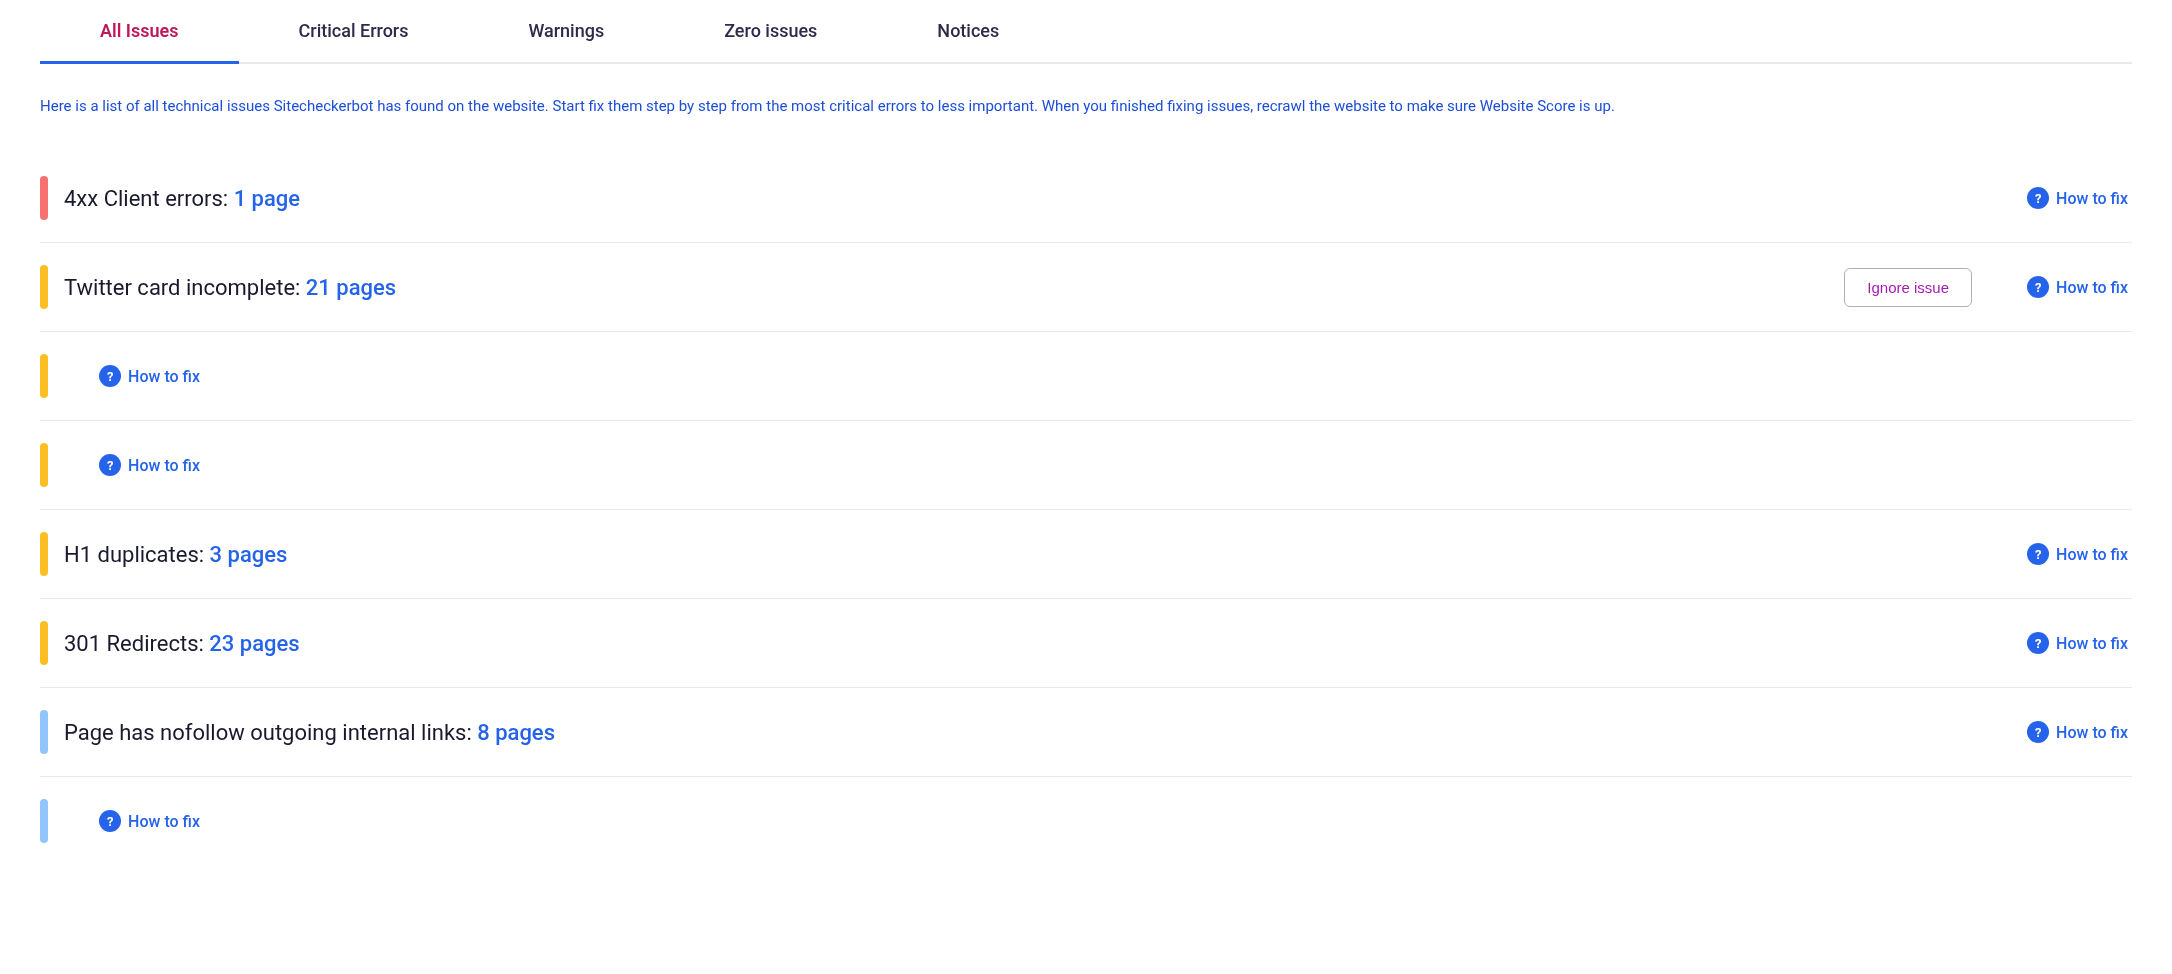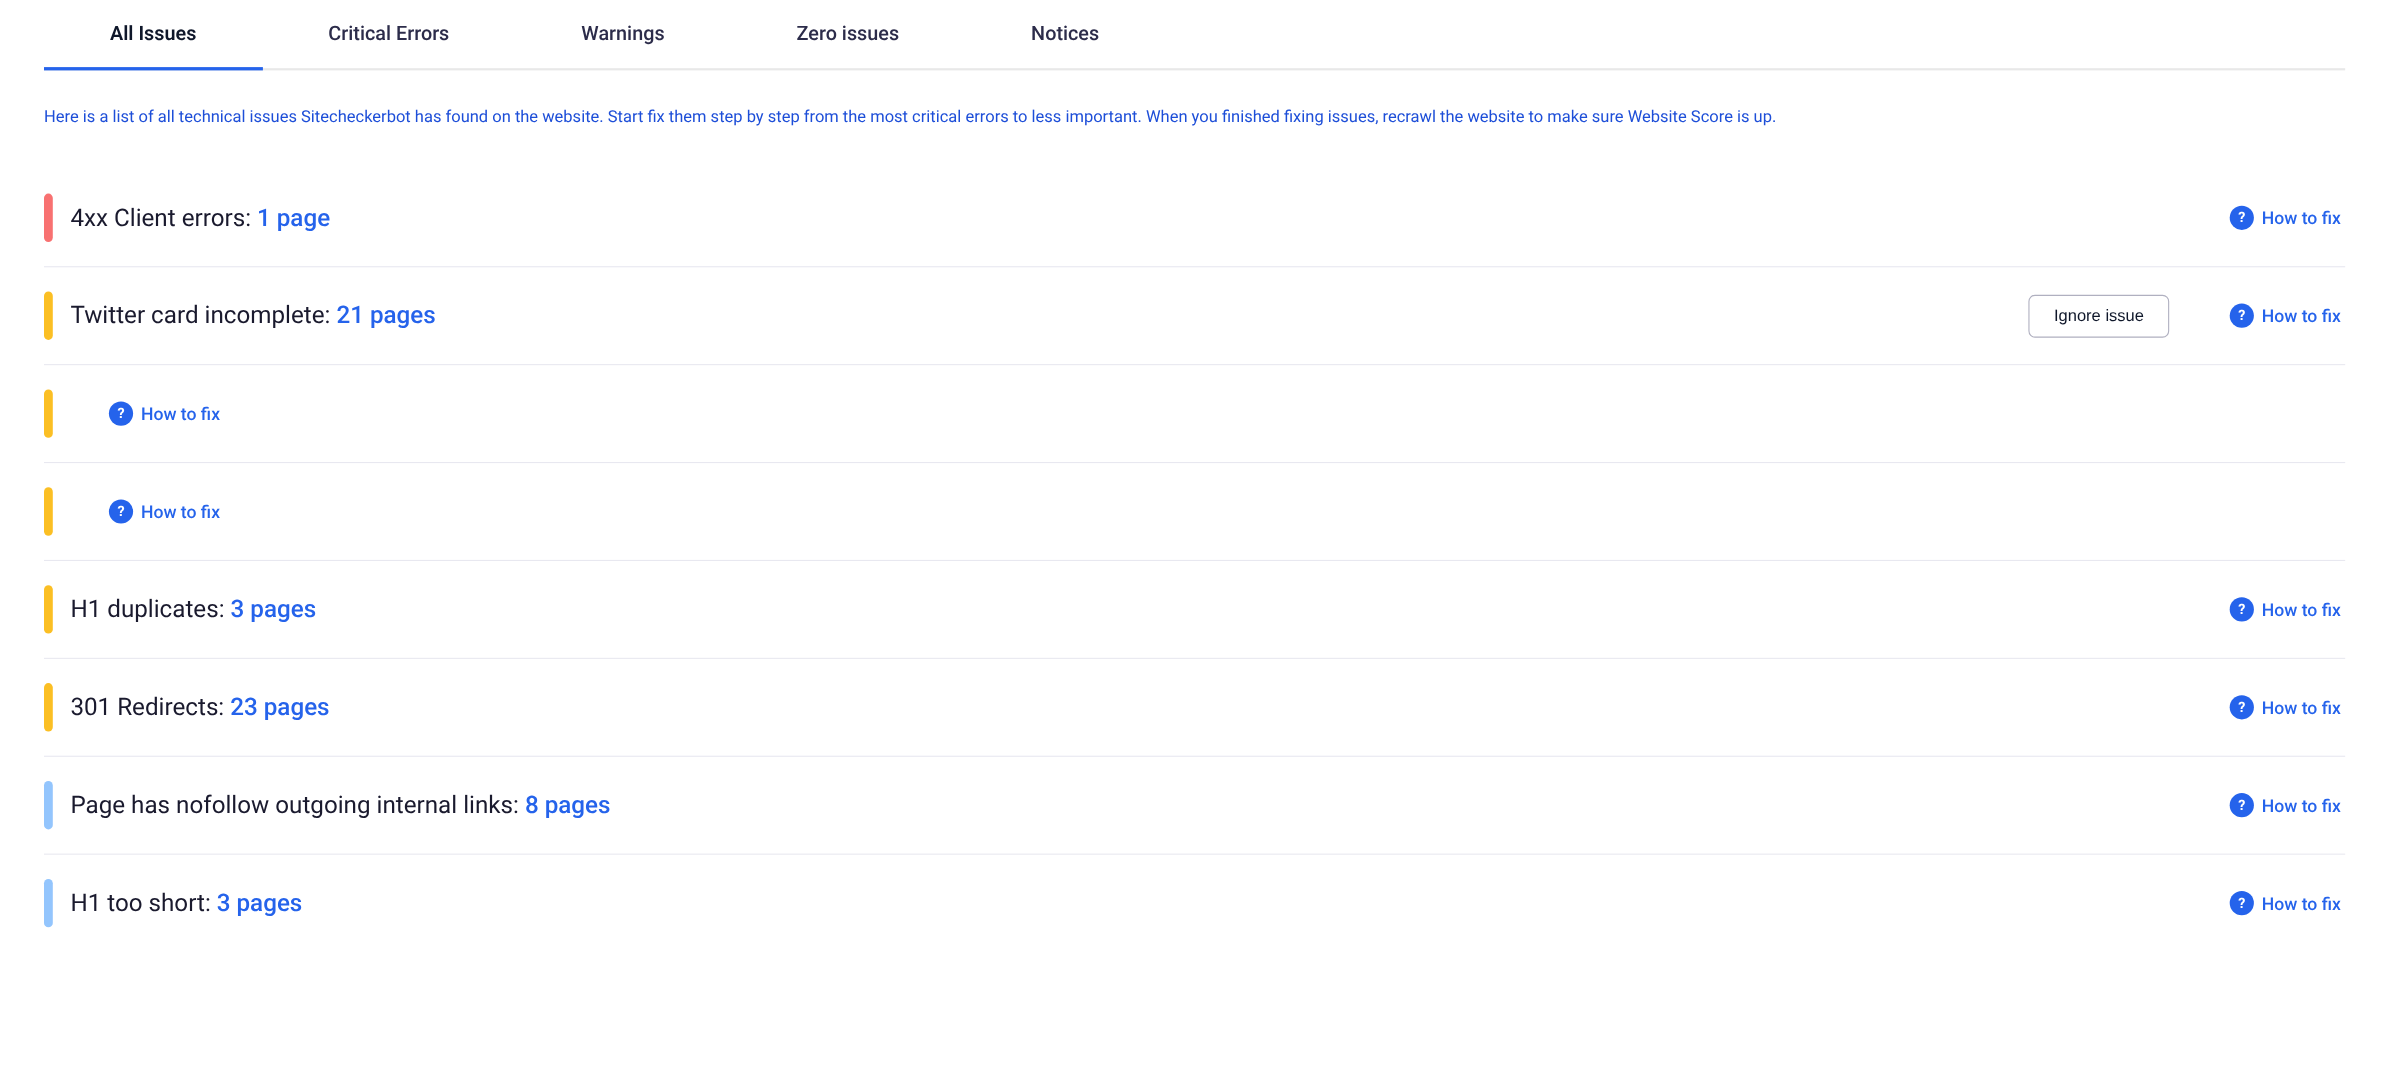--- a/index.html
+++ b/index.html
@@ -28,21 +28,21 @@
       padding: 20px 60px;
       font-size: 18px;
       font-weight: 500;
       color: #2c2c4a;
       cursor: pointer;
       border-bottom: 3px solid transparent;
       margin-bottom: -2px;
       white-space: nowrap;
     }
     .tab.active {
-      color: #0f172a;
+      color: #be185d;
       border-bottom: 3px solid #2563eb;
       font-weight: 600;
     }
     
     .description {
       font-size: 15px;
       color: #1d4ed8;
       line-height: 1.6;
       margin-bottom: 36px;
       max-width: 1800px;
@@ -79,21 +79,21 @@
     .issue-label .count-link {
       color: #2563eb;
       text-decoration: none;
       font-weight: 500;
     }
     .ignore-btn {
       padding: 10px 22px;
       border: 1.5px solid #b0b0c0;
       border-radius: 6px;
       background: #fff;
-      color: #0f172a;
+      color: #a21caf;
       font-size: 15px;
       cursor: pointer;
       white-space: nowrap;
       margin-right: 12px;
     }
     .how-to-fix-btn {
       display: flex;
       align-items: center;
       gap: 7px;
       color: #2563eb;
@@ -205,21 +205,20 @@
         <div class="issue-label"><span>Page has nofollow outgoing internal links: </span><a class="count-link" href="#">8 pages</a></div>
         <div class="actions-group">
           <a class="how-to-fix-btn" href="#">
             <span class="help-circle">?</span>
             <span>How to fix</span>
           </a>
         </div>
       </div>
       <div class="issue-row">
         <div class="severity-bar severity-light-blue"></div>
-        <div class="issue-label"><span>H1 too short: </span><a class="count-link" href="#">3 pages</a></div>
         <div class="actions-group">
           <a class="how-to-fix-btn" href="#">
             <span class="help-circle">?</span>
             <span>How to fix</span>
           </a>
         </div>
       </div>
     </div>
 </div>
 

